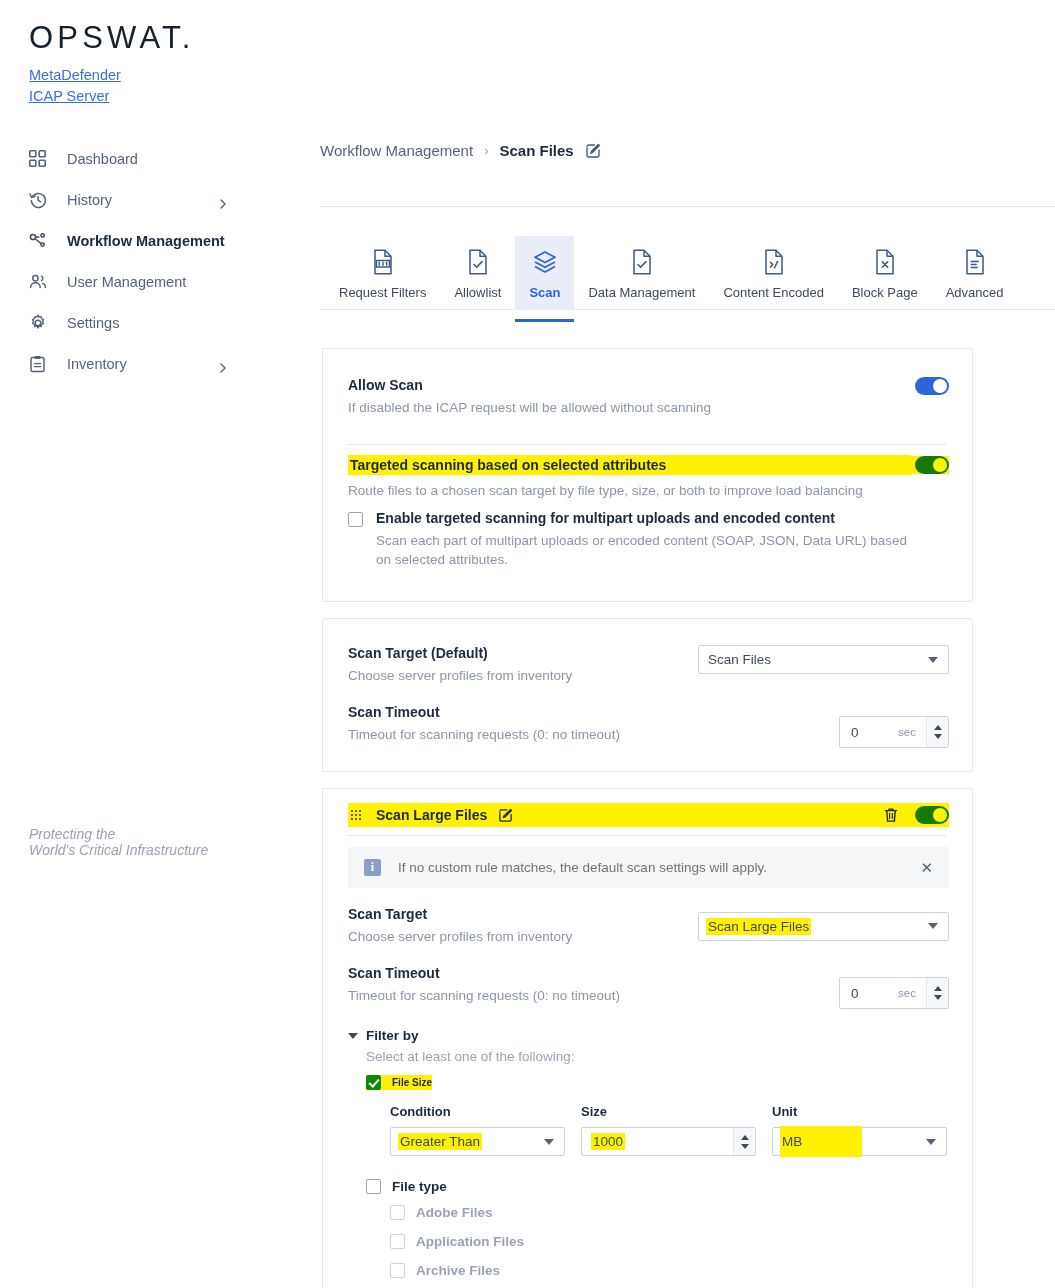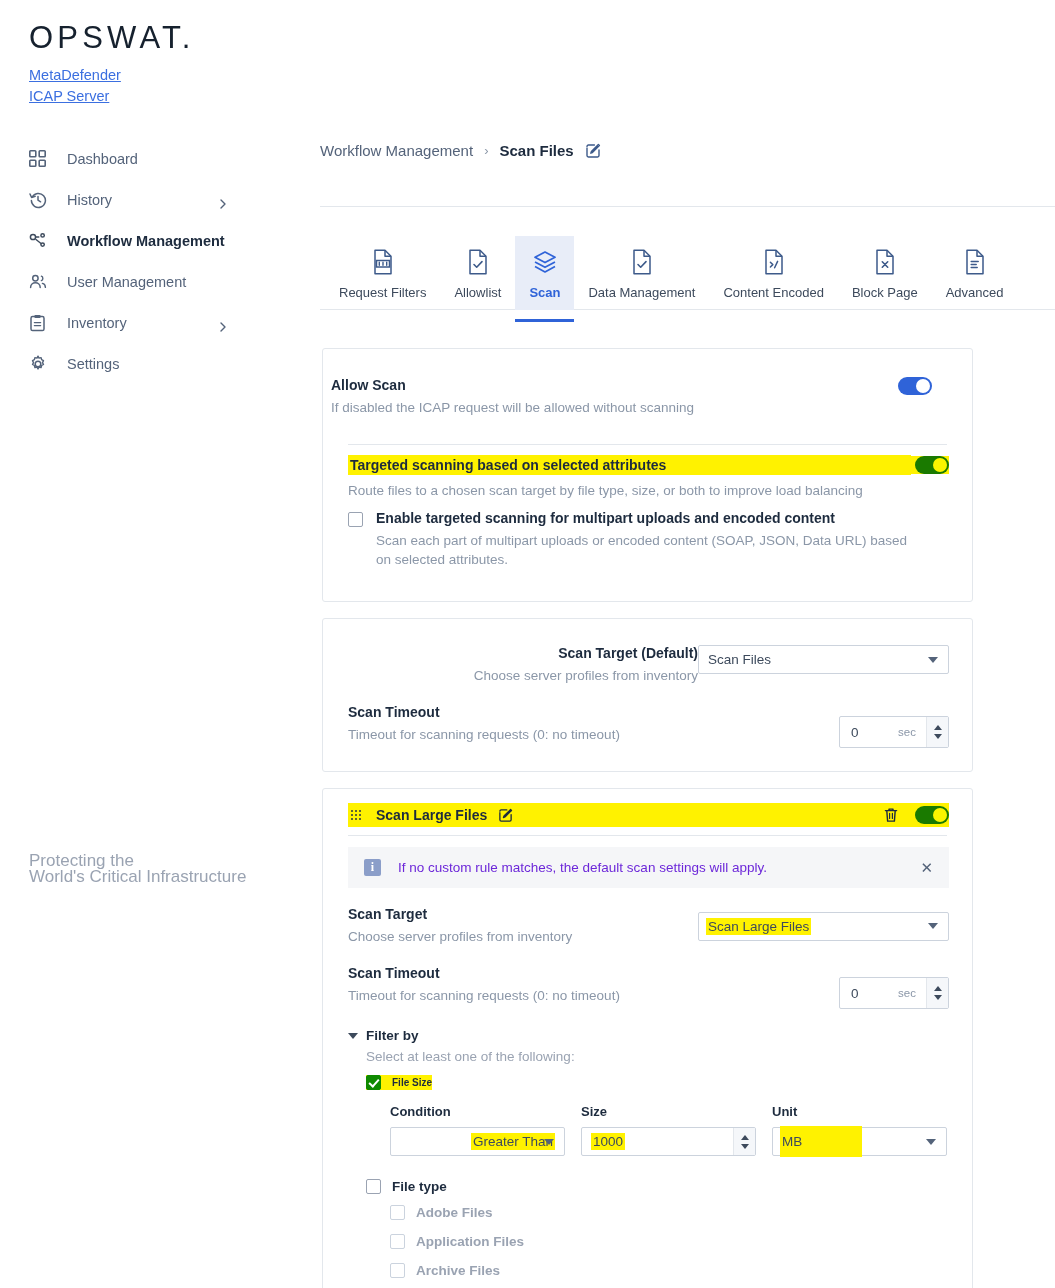--- a/index.html
+++ b/index.html
@@ -37,22 +37,22 @@
   .nav-ico { width:22px; height:20px; flex:0 0 22px; display:flex; align-items:center; }
   .nav-label {
     margin-left:16px; font-size:14.5px; color:#54637a; white-space:nowrap;
   }
   .nav-item.active .nav-label { color:#1d2b3e; font-weight:bold; }
   .nav-chev {
     position:absolute; right:92px; top:50%; transform:translateY(-50%);
     width:10px; height:10px;
   }
   .footer-note {
-    position:absolute; left:29px; top:853px;
-    font-size:17px; color:#9aa3b2; line-height:15.5px;
+    position:absolute; left:29px; top:827px;
+    font-size:14px; color:#9aa3b2; line-height:15.5px;font-style:italic;
   }
 
   
   #main { position:absolute; left:320px; top:0; width:735px; height:1288px; }
 
   .breadcrumb {
     position:absolute; left:0; top:142px; display:flex; align-items:center;
     font-size:15px;
   }
   .bc-link { color:#54637a; cursor:pointer; }
@@ -85,21 +85,21 @@
     position:absolute; left:2px; width:651px;
     border:1px solid #e3e7ec; border-radius:3px; background:#fff;
   }
   #card-allow { top:348px; height:254px; }
   #card-default { top:618px; height:154px; }
   #card-rule { top:788px; height:520px; }
 
   .row-title { font-size:14px; font-weight:bold; color:#1d2b3e; }
   .row-sub { font-size:13.5px; color:#8b97a8; margin-top:5px; line-height:19px; }
 
-  .allow-block { position:absolute; left:8px; top:28px; }
+  .allow-block { position:absolute; left:25px; top:28px; }
   .divider { position:absolute; left:25px; right:25px; height:1px; background:#e3e7ec; }
 
   .toggle {
     width:34px; height:18px; border-radius:9px; position:relative;
     display:inline-block; cursor:pointer;
   }
   .toggle .knob {
     position:absolute; top:2px; right:2px; width:14px; height:14px;
     border-radius:50%; background:#fff;
   }
@@ -163,21 +163,21 @@
   .banner {
     position:absolute; left:25px; top:58px; width:601px; height:41px;
     background:#f5f6f8; display:flex; align-items:center; padding:0 16px;
   }
   .banner .bico {
     width:17px; height:17px; background:#8b9ec9; border-radius:2px;
     color:#fff; font-size:12px; font-weight:bold; display:flex;
     align-items:center; justify-content:center; font-family:"Liberation Serif", serif;
     flex:0 0 17px;
   }
-  .banner .btxt { margin-left:17px; font-size:13.5px; color:#6d28d9; }
+  .banner .btxt { margin-left:17px; font-size:13.5px; color:#737373; }
   .banner .bx { margin-left:auto; font-size:15px; color:#54637a; cursor:pointer; line-height:1; }
 
   .grp-label { font-size:13.5px; font-weight:bold; color:#1d2b3e; }
   .ftr-arrow {
     width:0; height:0; border-left:5px solid transparent; border-right:5px solid transparent;
     border-top:6px solid #3d4a5c; margin-right:8px;
   }
   .sub-cb-row { display:flex; align-items:center; height:29px; }
   .sub-cb-row .lbl { margin-left:11px; font-size:13.5px; color:#9aa3b2; font-weight:bold; }
 </style>
@@ -242,42 +242,42 @@
             <path d="M1.6 14.4c0-2.9 2.2-4.6 4.8-4.6s4.8 1.7 4.8 4.6" fill="none" stroke="#54637a" stroke-width="1.5" stroke-linecap="round"></path>
             <path d="M12.4 3.2a2.4 2.4 0 0 1 0 4.4" fill="none" stroke="#54637a" stroke-width="1.4" stroke-linecap="round"></path>
             <path d="M13.4 10.4c1.8.4 3 1.9 3 4" fill="none" stroke="#54637a" stroke-width="1.4" stroke-linecap="round"></path>
           </svg>
       </span>
       <span class="nav-label">User Management</span>
     </div>
 
     <div class="nav-item">
       <span class="nav-ico">
+        <svg width="18" height="18" viewBox="0 0 18 18">
+            <circle cx="9" cy="9" r="2.8" fill="none" stroke="#54637a" stroke-width="1.5"></circle>
+            <path d="M9 1.2l1 1.9 2.1-.5 .5 2.1 1.9 1-1 1.9 1 1.9-1.9 1-.5 2.1-2.1-.5-1 1.9-1-1.9-2.1.5-.5-2.1-1.9-1 1-1.9-1-1.9 1.9-1 .5-2.1 2.1.5z" fill="none" stroke="#54637a" stroke-width="1.4" stroke-linejoin="round"></path>
+          </svg>
+      </span>
+      <span class="nav-label">Settings</span>
+    </div>
+
+    <div class="nav-item">
+      <span class="nav-ico">
         <svg width="17" height="18" viewBox="0 0 17 18">
             <rect x="2" y="2.6" width="13" height="14" rx="1.6" fill="none" stroke="#54637a" stroke-width="1.5"></rect>
             <rect x="5.4" y="0.9" width="6.2" height="3.2" rx="1" fill="#54637a"></rect>
             <path d="M5.4 8.6h6.2M5.4 11.6h6.2" stroke="#54637a" stroke-width="1.4" stroke-linecap="round"></path>
           </svg>
       </span>
       <span class="nav-label">Inventory</span>
       <span class="nav-chev">
         <svg width="10" height="10" viewBox="0 0 10 10">
             <polyline points="3,1 7,5 3,9" fill="none" stroke="#54637a" stroke-width="1.4" stroke-linecap="round" stroke-linejoin="round"></polyline>
           </svg>
       </span>
-    </div>
-
-    <div class="nav-item">
-      <span class="nav-ico">
-        <svg width="18" height="18" viewBox="0 0 18 18">
-            <circle cx="9" cy="9" r="2.8" fill="none" stroke="#54637a" stroke-width="1.5"></circle>
-            <path d="M9 1.2l1 1.9 2.1-.5 .5 2.1 1.9 1-1 1.9 1 1.9-1.9 1-.5 2.1-2.1-.5-1 1.9-1-1.9-2.1.5-.5-2.1-1.9-1 1-1.9-1-1.9 1.9-1 .5-2.1 2.1.5z" fill="none" stroke="#54637a" stroke-width="1.4" stroke-linejoin="round"></path>
-          </svg>
-      </span>
-      <span class="nav-label">Settings</span>
     </div>
   </div>
 
   <div class="footer-note">
     <div>Protecting the</div>
     <div>World's Critical Infrastructure</div>
   </div>
 </div>
 
 <div id="main">
@@ -414,21 +414,21 @@
       <div style="margin-left:13px;">
         <div class="row-title">Enable targeted scanning for multipart uploads and encoded content</div>
         <div class="row-sub" style="max-width:545px;">Scan each part of multipart uploads or encoded content (SOAP, JSON, Data URL) based on selected attributes.</div>
       </div>
     </div>
   </div>
 
   <div class="card" id="card-default">
 
     <div style="position:absolute; left:25px; top:26px; width:601px; display:flex; align-items:flex-start;">
-      <div style="flex:1;text-align:right;">
+      <div style="flex:1;">
         <div class="row-title">Scan Target (Default)</div>
         <div class="row-sub">Choose server profiles from inventory</div>
       </div>
       <div class="select" style="width:251px;">
         <span>Scan Files</span>
         <span class="caret"></span>
       </div>
     </div>
 
     <div style="position:absolute; left:25px; top:85px; width:601px; display:flex; align-items:flex-start;">
@@ -531,21 +531,21 @@
         <span style="margin-left:11px; margin-right:0; font-size:10px; font-weight:bold; color:#1d2b3e;">File Size</span>
       </div>
 
       <div style="margin-left:42px; margin-top:14px; display:flex;">
         <div style="width:191px; font-size:13px; font-weight:bold; color:#1d2b3e;">Condition</div>
         <div style="width:191px; font-size:13px; font-weight:bold; color:#1d2b3e;">Size</div>
         <div style="font-size:13px; font-weight:bold; color:#1d2b3e;">Unit</div>
       </div>
 
       <div style="margin-left:42px; margin-top:8px; display:flex;">
-        <div class="select" style="width:175px;justify-content:flex-end;">
+        <div class="select" style="width:175px;">
           <span class="hl" style="padding:1px 2px; margin-left:-2px;">Greater Than</span>
           <span class="caret"></span>
         </div>
         <div class="numfield" style="width:175px; height:29px; margin-left:16px;">
           <span class="nval hl" style="padding:1px 2px; margin-left:9px;">1000</span>
           <span class="spin">
               <span class="up"></span>
               <span class="dn"></span>
             </span>
         </div>

